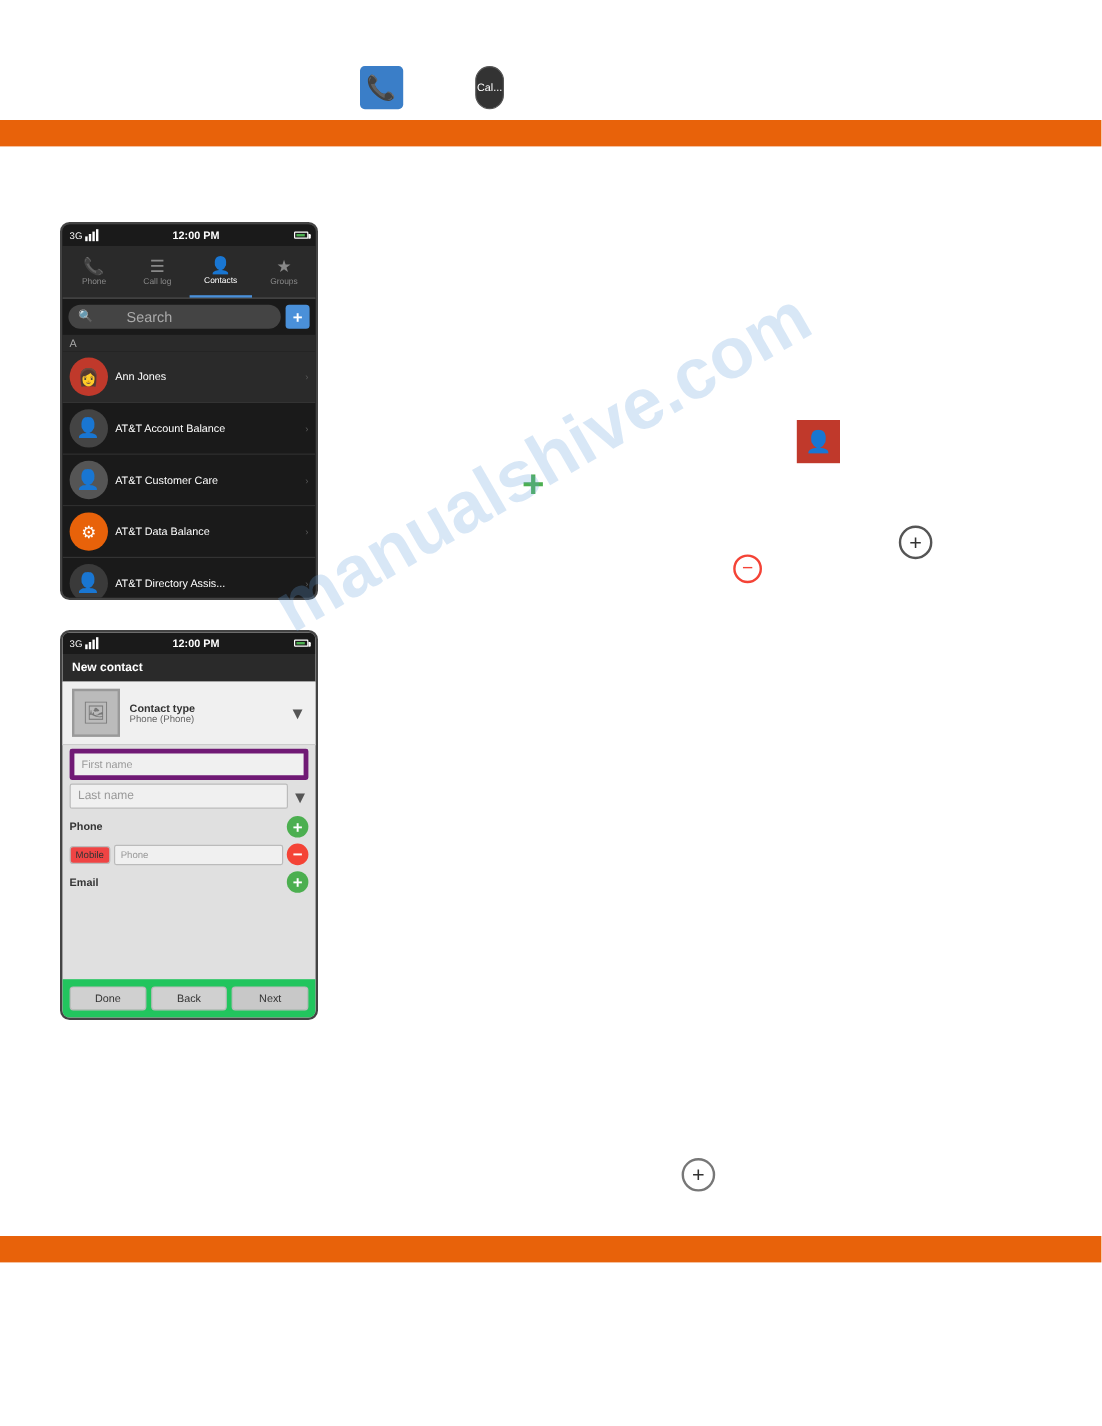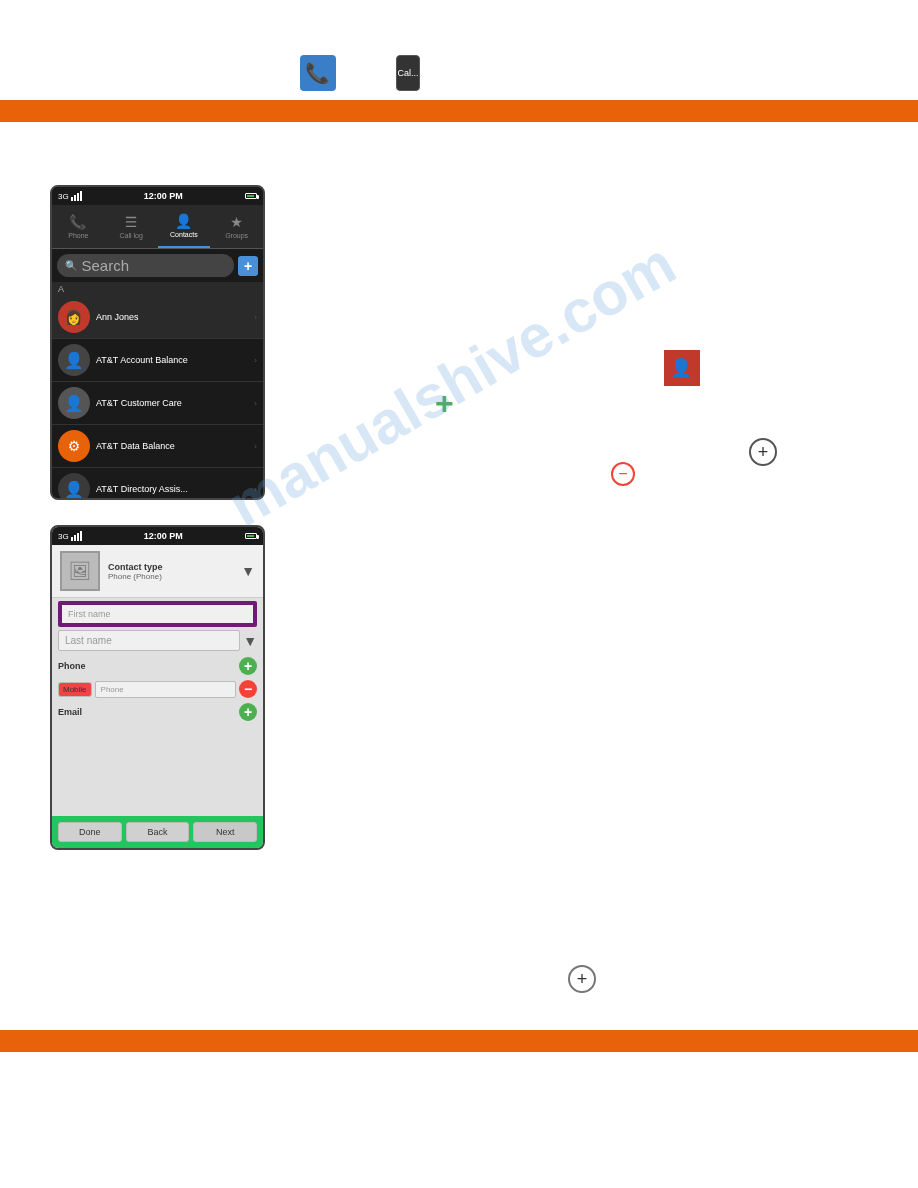--- a/index.html
+++ b/index.html
@@ -52,21 +52,21 @@
       justify-content: center;
       color: white;
       font-size: 20px;
     }
 
     .icon-calllog {
       width: 24px;
       height: 36px;
       background: #333;
       border: 1px solid #555;
-      border-radius: 4px;
+      border-radius: 16px;
       display: flex;
       align-items: center;
       justify-content: center;
       color: white;
       font-size: 10px;
     }
 
     
     .phone-screen-1 {
       position: absolute;
@@ -149,21 +149,22 @@
       gap: 4px;
     }
 
     .search-icon-small {
       color: #aaa;
       font-size: 10px;
     }
 
     .search-text {
       color: #aaa;
-      font-size: 15px;
+      font-size: 12px;
+      margin-left: 24px;
     }
 
     .add-btn {
       width: 20px;
       height: 20px;
       background: #4a90d9;
       border-radius: 3px;
       display: flex;
       align-items: center;
       justify-content: center;
@@ -617,20 +618,21 @@
         <div class="signal-bar" style="height:8px;"></div>
         <div class="signal-bar" style="height:10px;"></div>
       </div>
     </div>
     <span class="time">12:00 PM</span>
     <div class="battery-icon">
         <div class="battery-fill"></div>
       </div>
   </div>
 
+  <div class="new-contact-header">New contact</div>
 
   <div class="contact-type-row">
     <div class="avatar-placeholder">
       <span>🖼</span>
     </div>
     <div class="contact-type-info">
       <div class="contact-type-label">Contact type</div>
       <div class="contact-type-sub">Phone (Phone)</div>
     </div>
     <span class="dropdown-arrow">▼</span>

